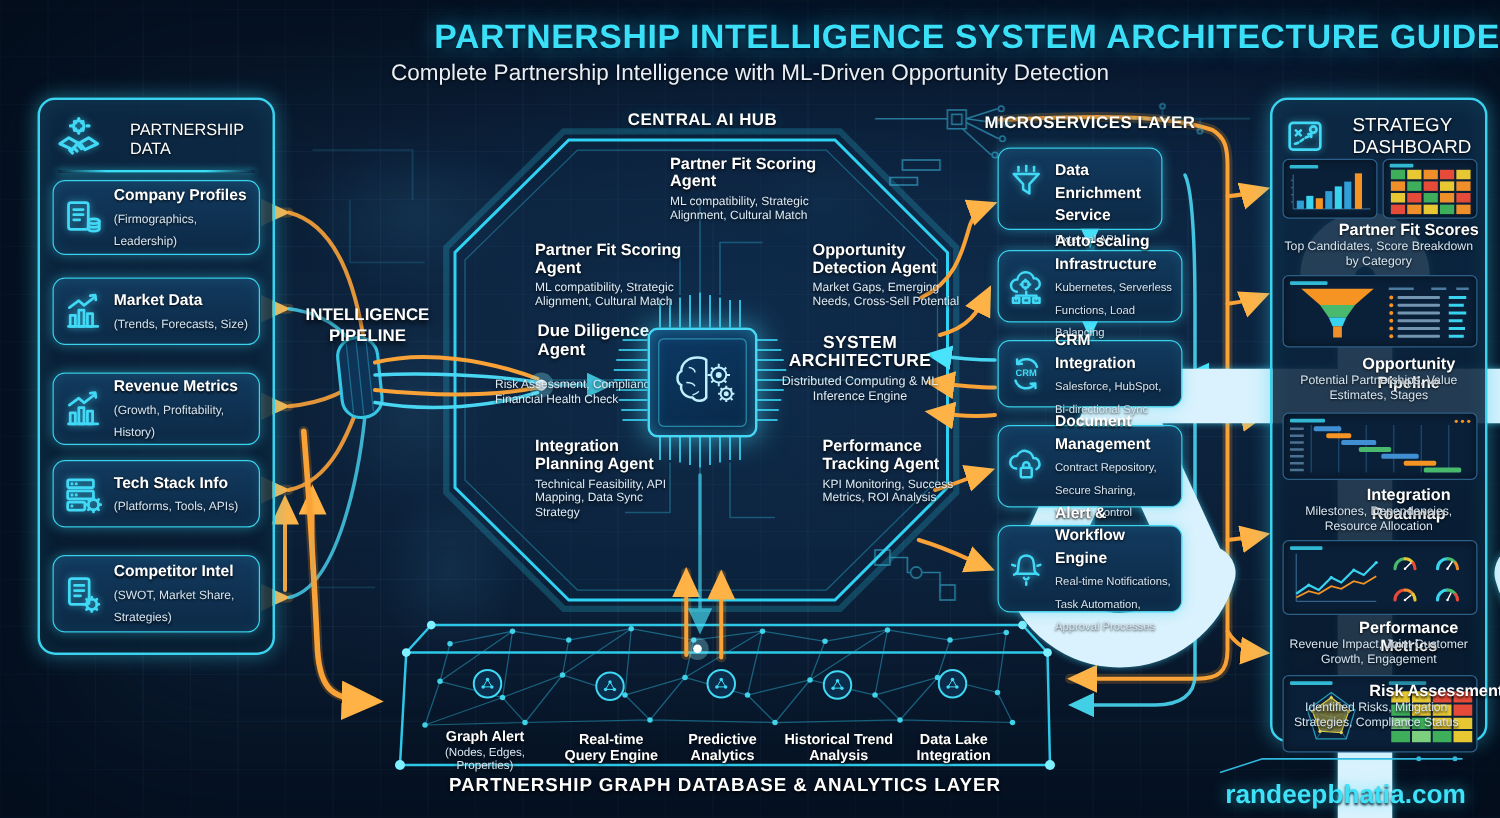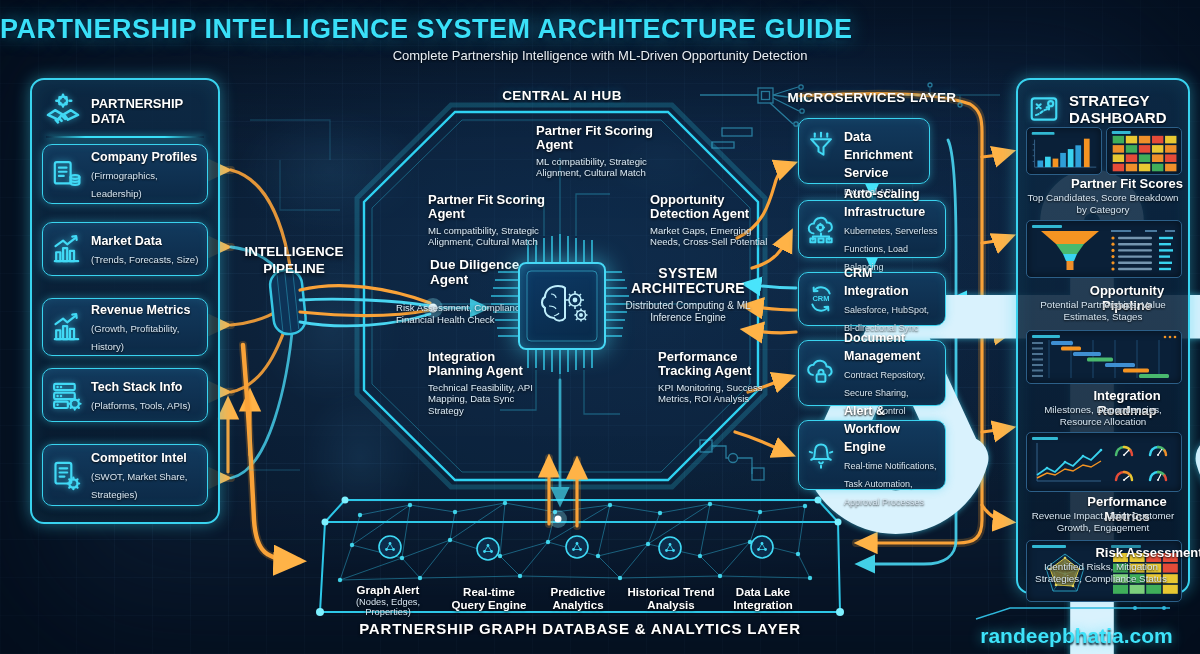--- a/index.html
+++ b/index.html
@@ -7,32 +7,32 @@
     font-family:"Liberation Sans",sans-serif;
     background-color:#0a1b30;
     background-image:
       radial-gradient(ellipse at 48% 42%, rgba(28,82,134,.30), transparent 62%),
       radial-gradient(ellipse at 85% 20%, rgba(20,60,110,.25), transparent 55%),
       repeating-linear-gradient(0deg, rgba(110,180,240,.055) 0 1px, transparent 1px 38px),
       repeating-linear-gradient(90deg, rgba(110,180,240,.055) 0 1px, transparent 1px 38px);}
   #stage::after{content:"";position:absolute;inset:0;pointer-events:none;
     box-shadow:inset 0 0 140px 50px rgba(2,8,20,.75);}
   .abs{position:absolute;}
-  .ttl-main{left:0;right:0;top:14px;text-align:left;font-size:27px;font-weight:bold;letter-spacing:.5px;
+  .ttl-main{left:0;right:0;top:14px;text-align:right;font-size:27px;font-weight:bold;letter-spacing:.5px;
     color:#3ae0f8;text-shadow:0 2px 2px #041a30,0 0 18px rgba(42,210,250,.55);}
-  .ttl-sub{left:0;right:0;top:48px;text-align:center;font-size:13px;color:#e9eff5;
+  .ttl-sub{left:0;right:0;top:48px;text-align:center;font-size:18px;color:#e9eff5;
     text-shadow:0 1px 2px rgba(0,0,0,.85);}
   .panel{border:2px solid #39d3ef;border-radius:14px;
     background:linear-gradient(180deg, rgba(13,42,70,.88), rgba(8,26,46,.88));
     box-shadow:0 0 16px rgba(57,211,239,.45), inset 0 0 20px rgba(57,211,239,.10);}
   .ibox{border:1.6px solid #39d3ef;border-radius:10px;
     background:linear-gradient(180deg,#123a5e,#0c2946);
     box-shadow:0 0 9px rgba(57,211,239,.42), inset 0 0 10px rgba(57,211,239,.12);
     display:flex;align-items:center;gap:8px;padding:5px 7px;box-sizing:border-box;}
-  .hdr{display:flex;align-items:center;gap:9px;color:#fff;font-weight:bold;
+  .hdr{display:flex;align-items:center;gap:22px;color:#fff;font-weight:normal;
     text-shadow:0 1px 2px rgba(0,0,0,.9);}
   .ttl{font-weight:bold;color:#fff;font-size:12.5px;line-height:1.12;text-shadow:0 1px 2px rgba(0,0,0,.9);}
   .sub{color:#d6e5f1;font-size:9.6px;line-height:1.2;text-shadow:0 1px 2px rgba(0,0,0,.9);}
   .sec-h{color:#fff;font-weight:bold;font-size:13.5px;letter-spacing:.4px;text-align:center;
     text-shadow:0 1px 3px rgba(0,0,0,.95),0 0 10px rgba(60,200,255,.3);}
   .ic{color:#41d9f5;flex:0 0 auto;position:relative;filter:drop-shadow(0 0 3px rgba(65,217,245,.6));}
   .ic svg{display:block;width:100%;height:100%;}
   .hub-ic{color:#d9f2fd;}
   .hub-t{font-weight:bold;color:#fff;font-size:13px;line-height:1.1;text-shadow:0 1px 3px rgba(0,0,0,.95);}
   .hub-d{color:#dcebf6;font-size:9.6px;line-height:1.22;text-shadow:0 1px 3px rgba(0,0,0,.95);}

